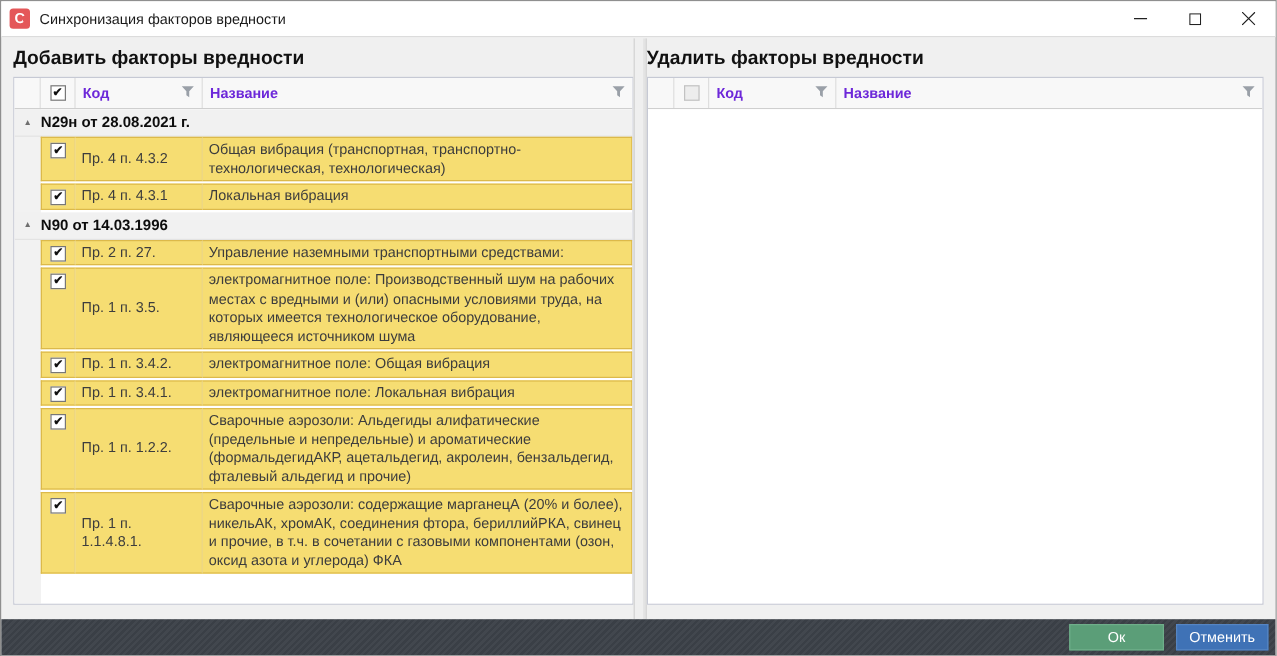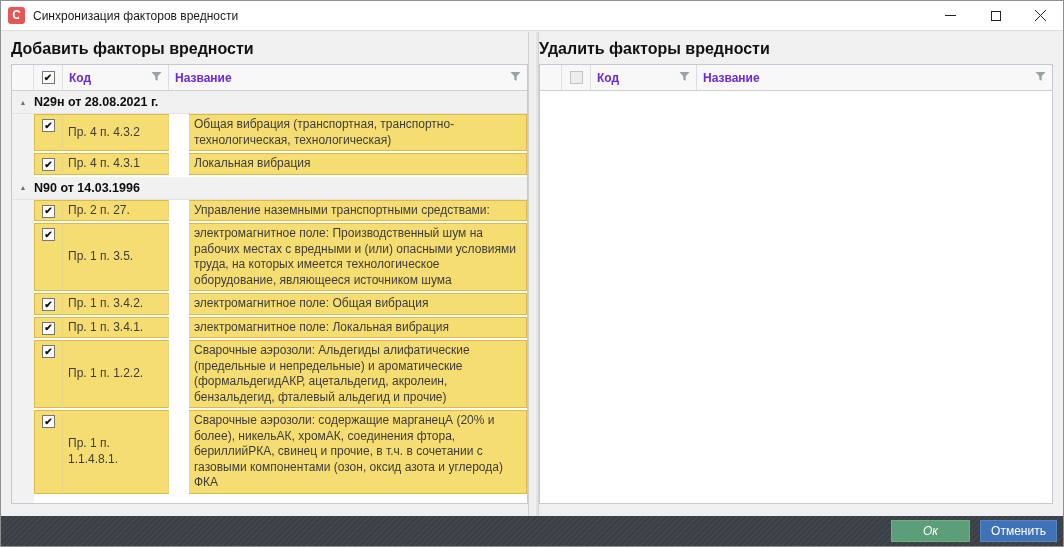--- a/index.html
+++ b/index.html
@@ -74,41 +74,41 @@
   }
   .data-row {
     display:grid; grid-template-columns:22px 29px 106px 1fr;
     margin-bottom:2px;
   }
   .cell { padding:2px 5px; color:#3d3d3d; line-height:15.5px; }
   .cell-ind { background:transparent; }
   .cell-yellow { background:#f6dd72; border:1px solid #dcb94a; }
   .cell-check { display:flex; align-items:flex-start; justify-content:center; padding-top:4px; }
   .cell-code { border-left:none; display:flex; align-items:center; }
-  .cell-name { border-left:none;margin-left:20px; }
+  .cell-name { border-left:none; }
   .data-row .cell-check { border-right:1px solid #e9d387; }
   .data-row .cell-code  { border-right:1px solid #e9d387; }
   
   .checkbox {
     width:13px; height:13px; background:#fff; border:1px solid #777;
     display:inline-flex; align-items:center; justify-content:center; flex:none;
   }
   .checkbox.checked::after { content:"✔"; font-size:10px; line-height:1; color:#101010; font-weight:bold; }
   .checkbox.blank { background:#ededed; border-color:#c2c2c2; }
   
   .footer {
     position:absolute; left:0; right:0; bottom:0; height:30px;
     background:repeating-linear-gradient(135deg, #42474e 0px, #42474e 2px, #3a3f46 2px, #3a3f46 4px);
     display:flex; align-items:center; justify-content:flex-end; gap:10px; padding-right:6px;
   }
   .btn {
     height:22px; font-size:12px; color:#fff; border:1px solid transparent;
     font-family:"Liberation Sans", sans-serif; cursor:default; padding:0 10px;
   }
-  .btn-ok { width:79px; background:#5b9e78; border-color:#6fae8a;font-style:italic; }
+  .btn-ok { width:79px; background:#5b9e78; border-color:#6fae8a; }
   .btn-cancel { width:77px; background:#3f72b6; border-color:#5585c4; }
 </style>
 </head>
 <body>
 
 <div class="window">
 
   <div class="titlebar">
     <span class="app-icon">C</span>
     <span class="title">Синхронизация факторов вредности</span>

